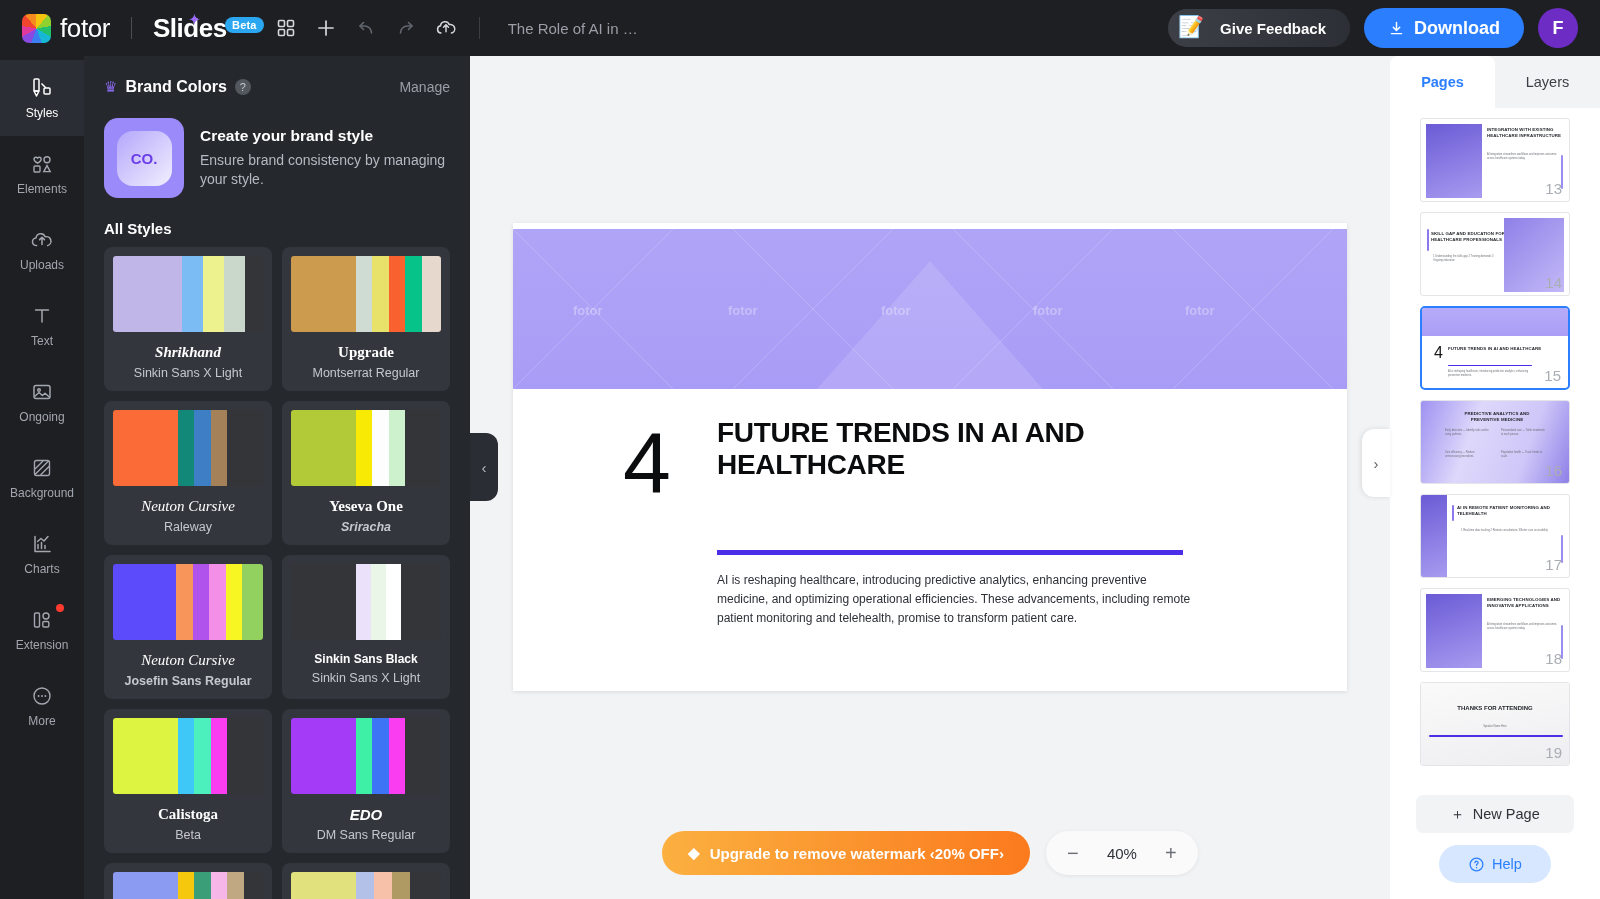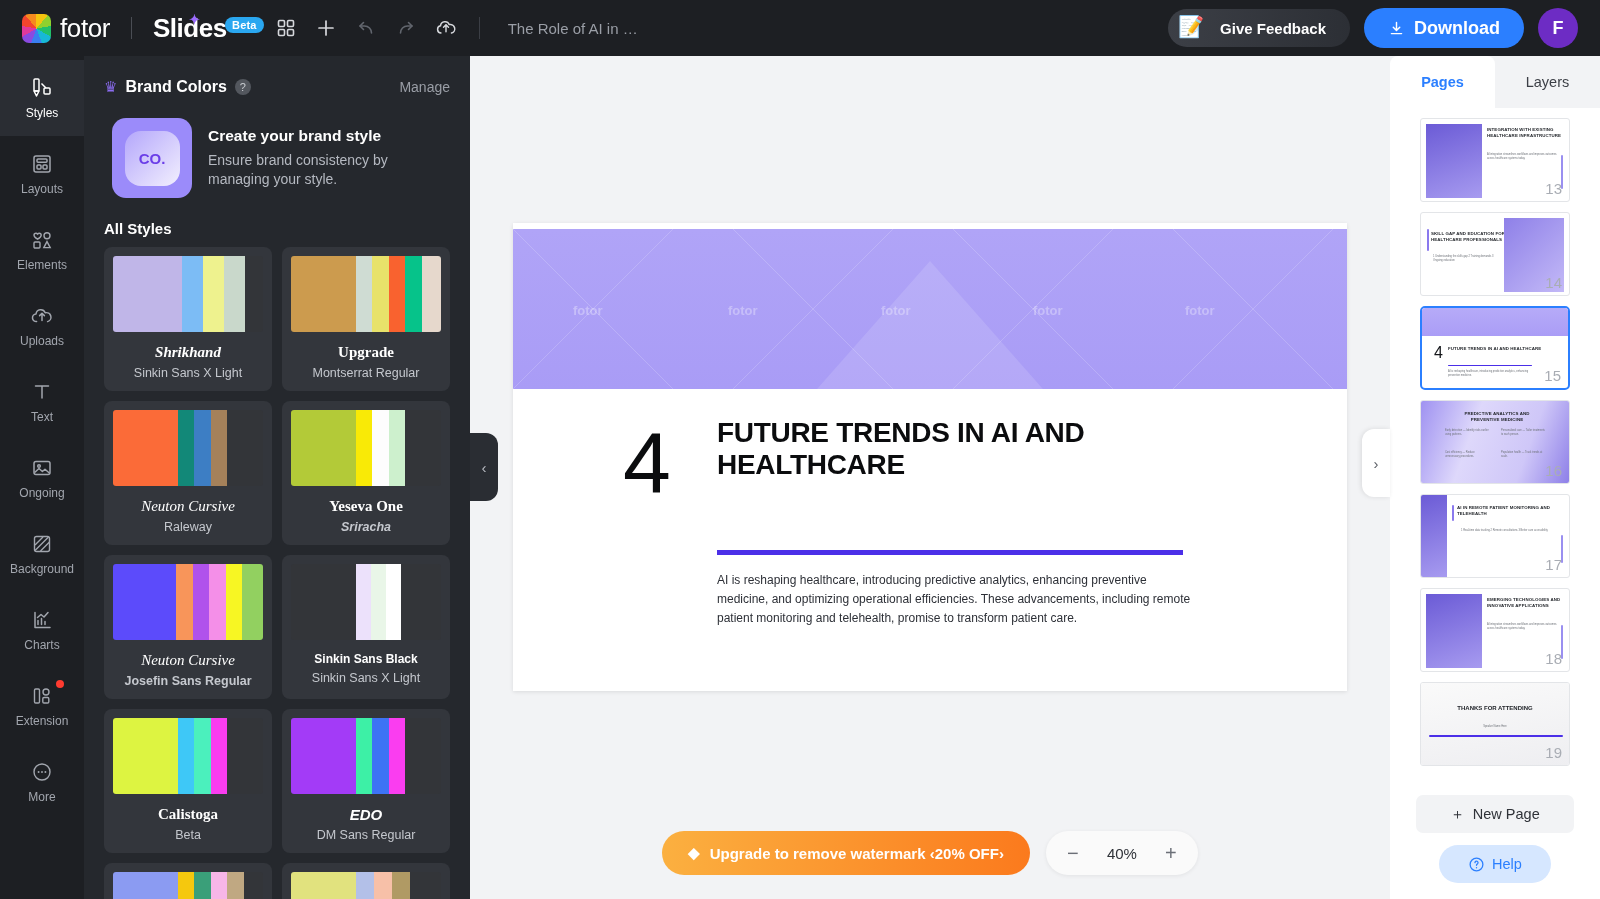--- a/index.html
+++ b/index.html
@@ -83,21 +83,21 @@
   .panel-title { color: #fff; font-size: 16px; font-weight: 700; }
   .help-circle {
     width: 16px; height: 16px; border-radius: 50%; background: #53575e; color: #c9ccd2;
     font-size: 11px; display: flex; align-items: center; justify-content: center;
     margin-left: 8px; cursor: pointer;
   }
   .manage { margin-left: auto; color: #9a9ea6; font-size: 14px; cursor: pointer; }
   .brand-card { display: flex; align-items: center; gap: 16px; padding: 18px 20px 0 20px; cursor: pointer; }
   .brand-thumb {
     width: 80px; height: 80px; border-radius: 14px; background: #9b8bfa;
-    display: flex; align-items: center; justify-content: center; flex: 0 0 80px; margin-left: 8px;
+    display: flex; align-items: center; justify-content: center; flex: 0 0 80px;
   }
   .brand-thumb-inner {
     width: 55px; height: 55px; border-radius: 16px;
     background: linear-gradient(135deg,#b4a7fb,#f2effe);
     display: flex; align-items: center; justify-content: center;
     color: #6b3ee8; font-size: 15px; font-weight: 700;
   }
   .brand-h { color: #fff; font-size: 15.5px; font-weight: 700; margin-bottom: 6px; }
   .brand-p { color: #b5b9c1; font-size: 14px; line-height: 1.35; }
   .all-styles { color: #fff; font-size: 15px; font-weight: 700; padding: 22px 20px 10px 20px; }
@@ -291,31 +291,20 @@
             <rect x="4" y="3" width="5" height="12" rx="1"></rect>
               <path d="M4 15h5l-2.5 5z"></path>
             <path d="M11.5 7.5l4.5 4.5"></path>
               <rect x="14" y="12" width="6" height="6" rx="1"></rect>
           </svg>
         </span>
         <span class="rail-label">Styles</span>
       </div>
       <div class="rail-item">
         <span>
-          <svg width="24" height="24" viewBox="0 0 24 24" fill="none" stroke="currentColor" stroke-width="1.5">
-            <rect x="4" y="4" width="16" height="16" rx="2"></rect>
-              <rect x="7" y="7" width="10" height="3.2" rx="1"></rect>
-            <rect x="7" y="13" width="4" height="4" rx="1"></rect>
-              <rect x="13" y="13" width="4" height="4" rx="1"></rect>
-          </svg>
-        </span>
-        <span class="rail-label">Layouts</span>
-      </div>
-      <div class="rail-item">
-        <span>
           <svg width="24" height="24" viewBox="0 0 24 24" fill="none" stroke="currentColor" stroke-width="1.4">
             <path d="M4 7.2c0-1.2 1-2 2-2 .8 0 1.3.5 1.6.9.3-.4.8-.9 1.6-.9 1 0 2 .8 2 2 0 1.8-3.6 4-3.6 4S4 9 4 7.2z"></path>
             <circle cx="17" cy="7.8" r="3"></circle>
               <rect x="4" y="14" width="6" height="6" rx="1"></rect>
             <path d="M17 13.6l3.2 6h-6.4z"></path>
           </svg>
         </span>
         <span class="rail-label">Elements</span>
       </div>
       <div class="rail-item">

